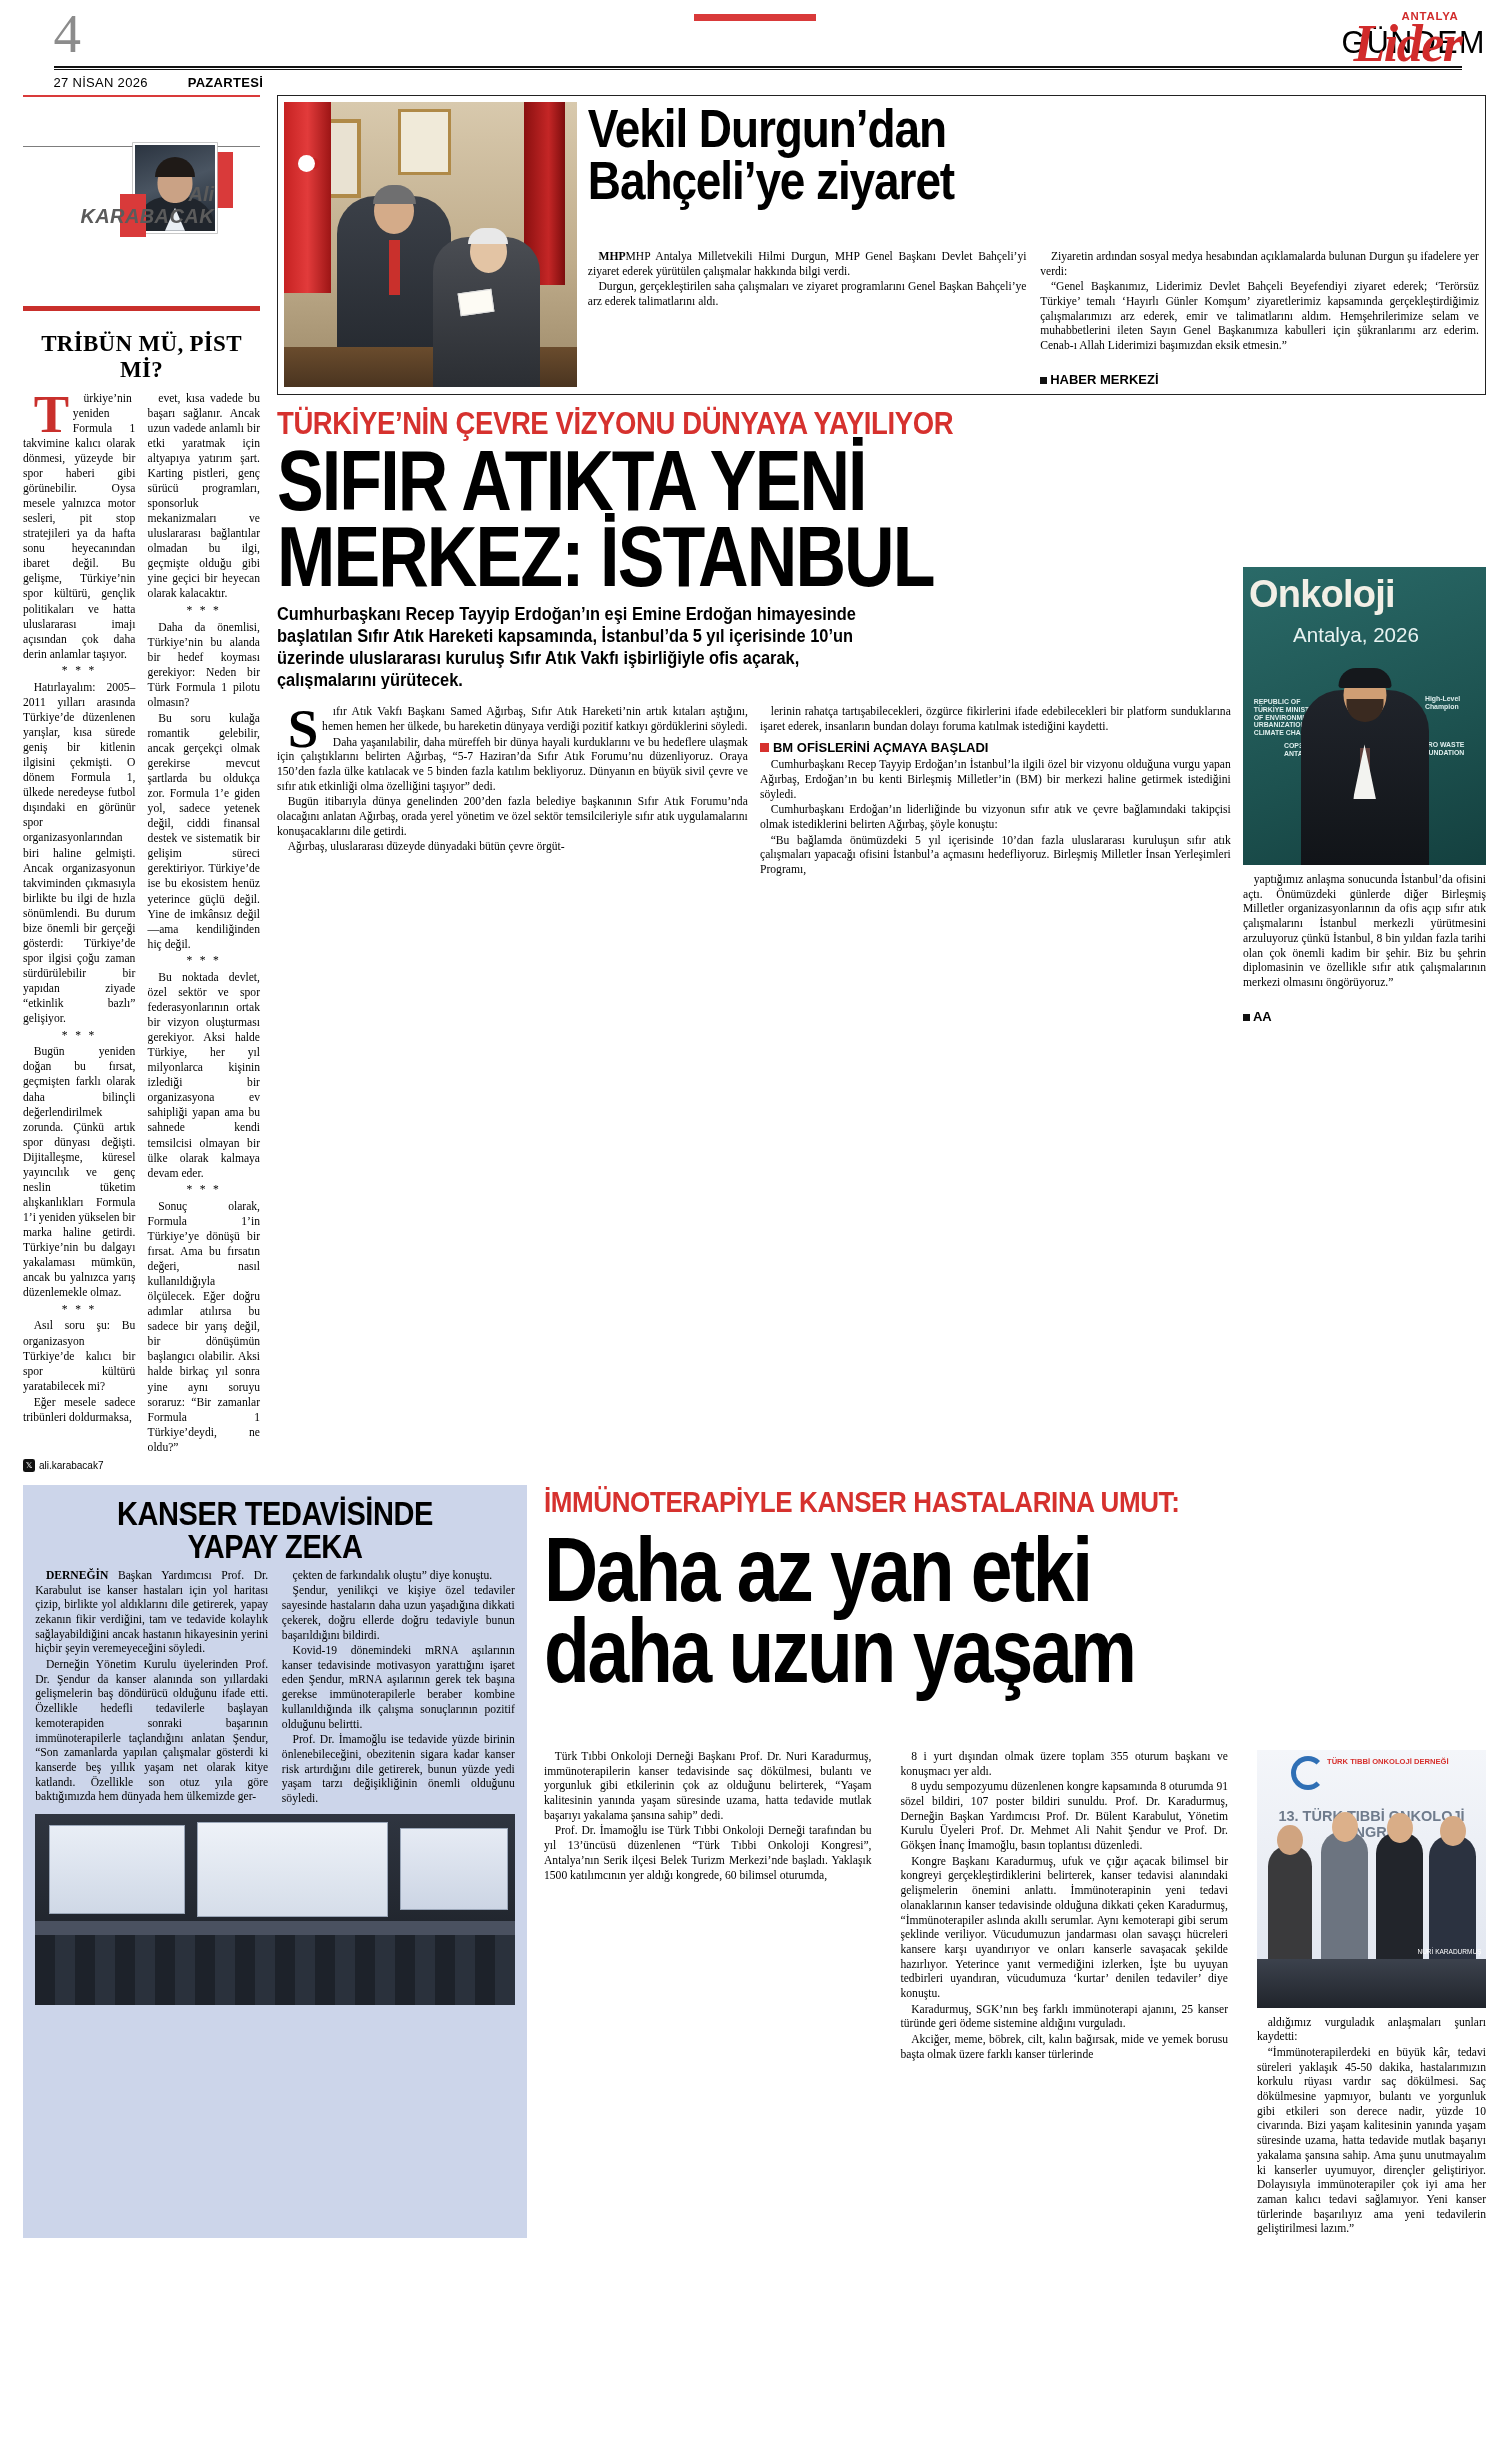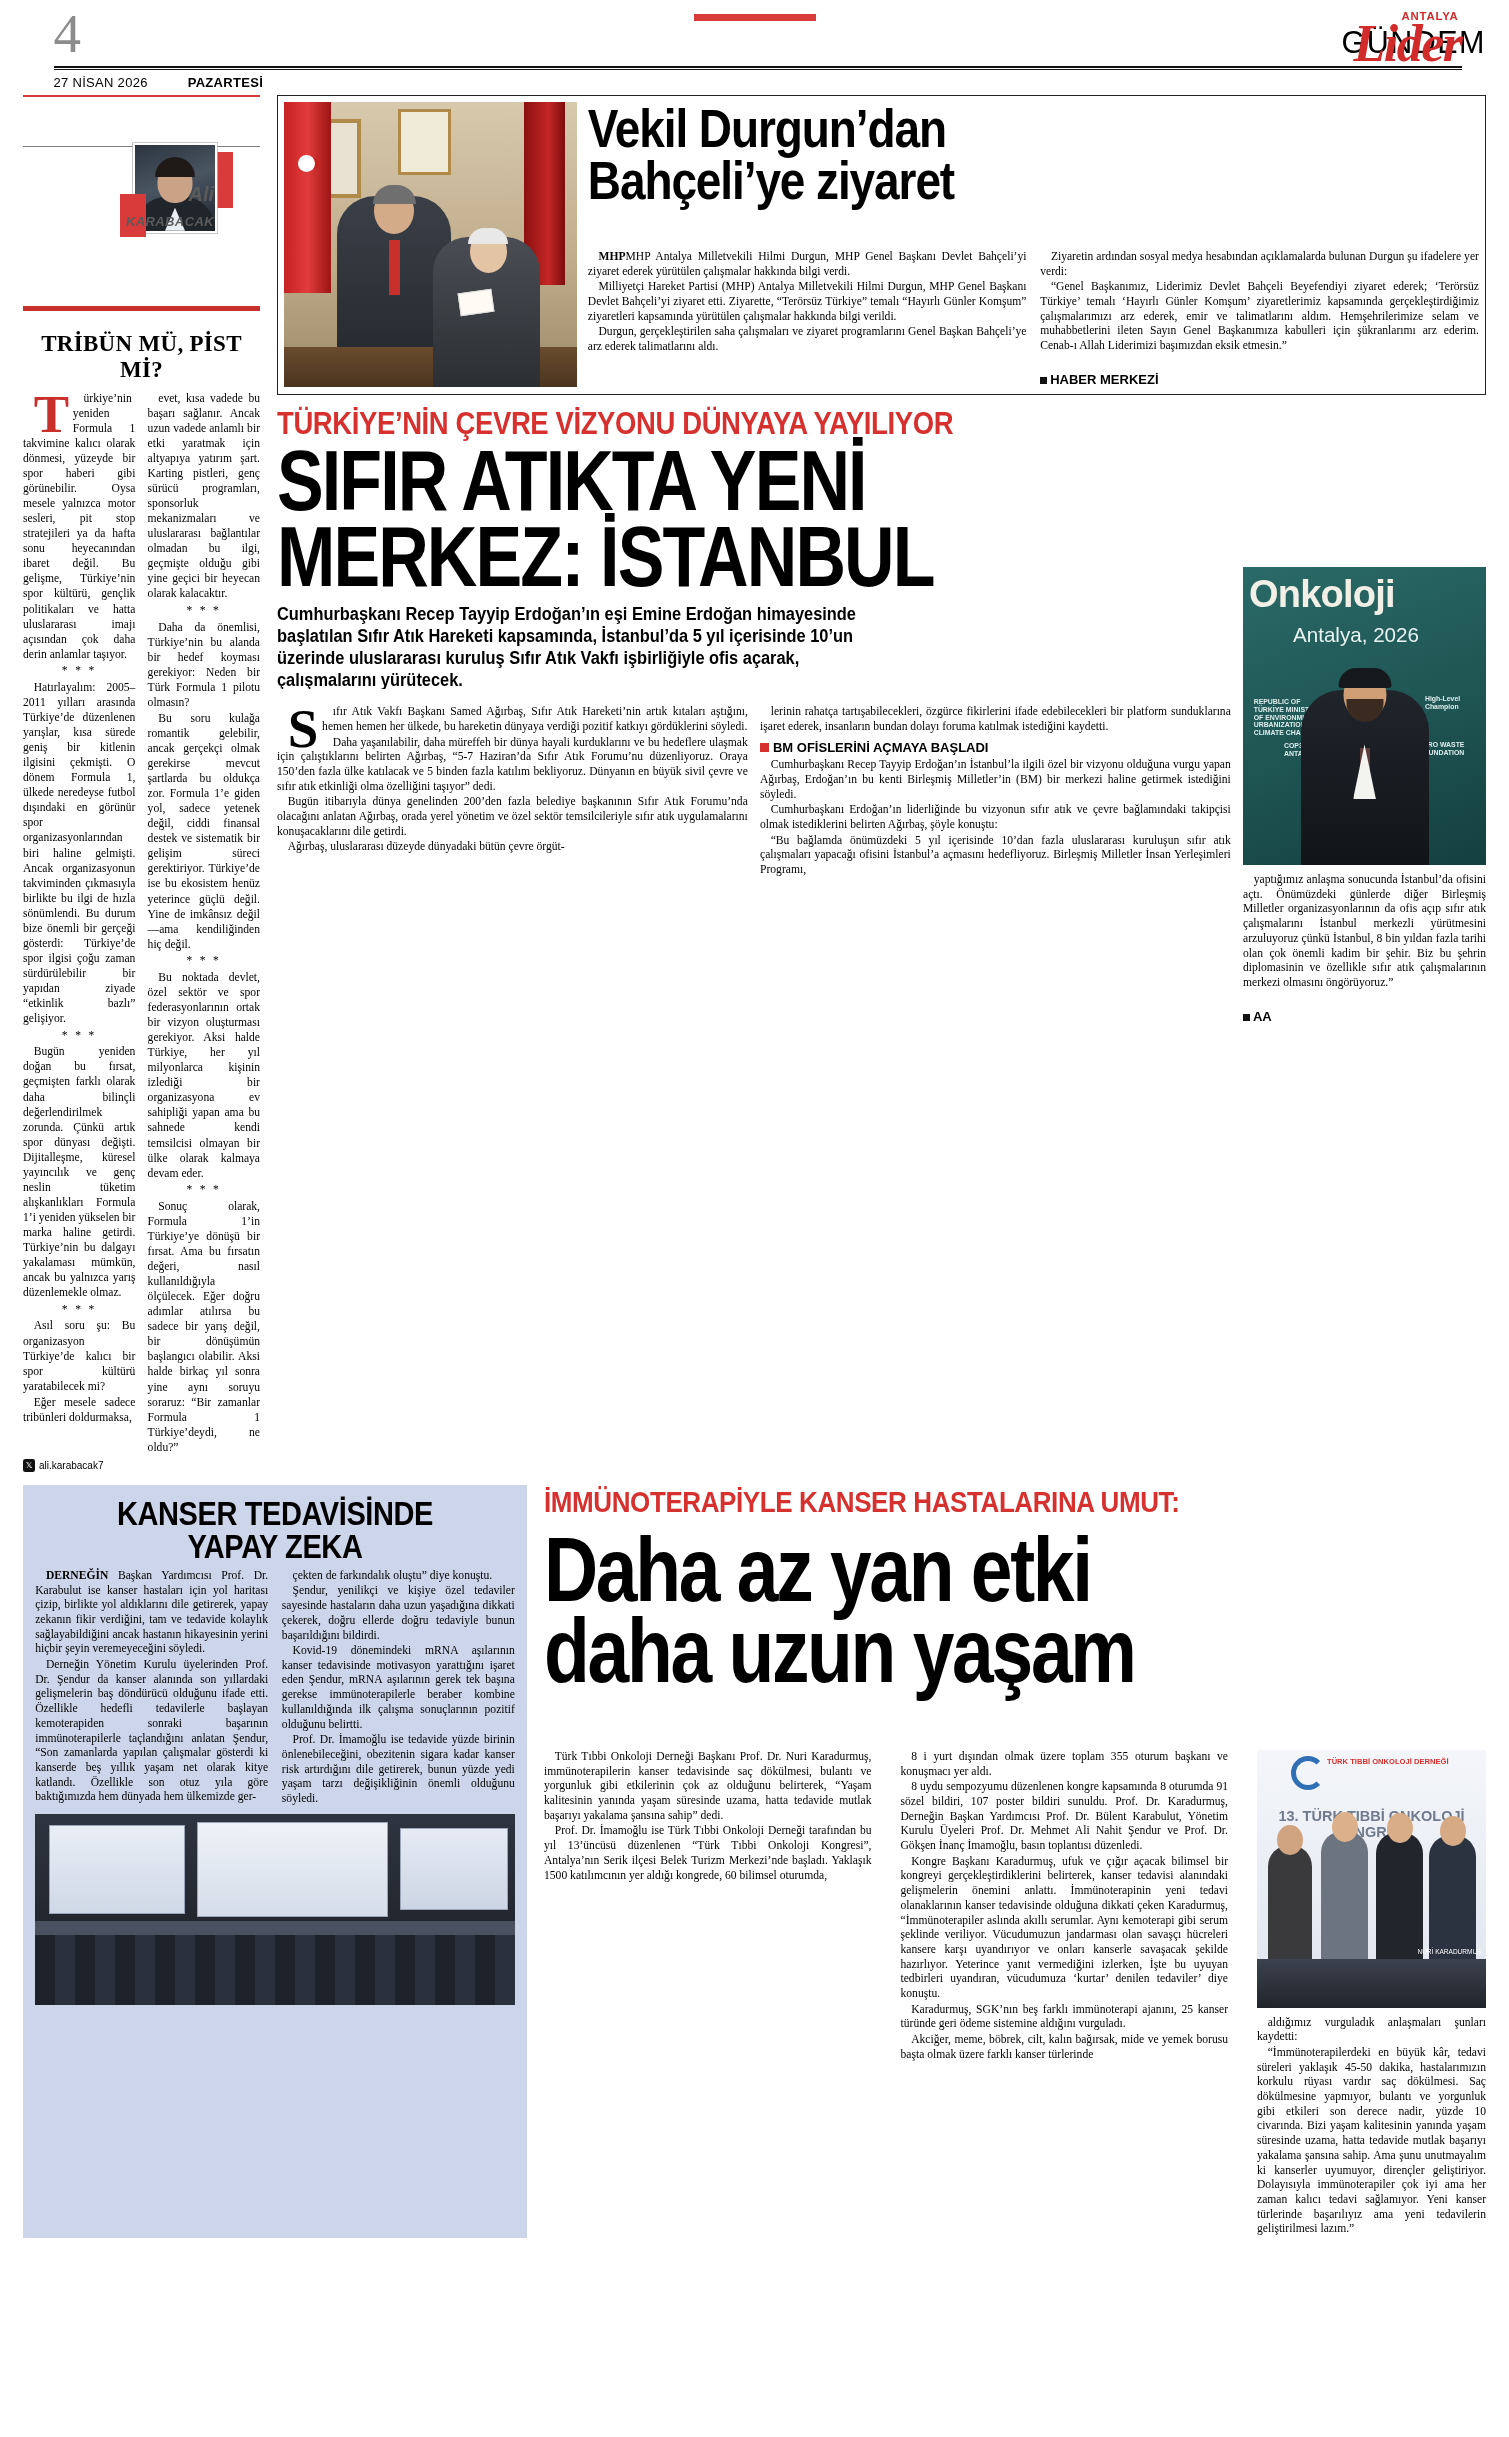--- a/index.html
+++ b/index.html
@@ -89,21 +89,21 @@
     width:20px; height:23px; background:#e9eef3; clip-path: polygon(50% 0,100% 100%,0 100%);
   }
   .colm-redsq { position:absolute; right:27.5px; top:4.6px; width:20px; height:56px; background:#d93a3a; z-index:-1;}
   .colm-redsq2 { position:absolute; right:114px; top:47px; width:26px; height:43px; background:#d93a3a; }
   .colm-name {
     position:absolute; left:0; top:37px; width:191px; text-align:right;
     font-family:"Liberation Sans", sans-serif;
     font-style: italic; font-weight:bold; color:#5b5b5b; line-height:1.06;
   }
   .colm-name .first { font-size: 20px; display:block; }
-  .colm-name .last  { font-size: 13px; display:block; letter-spacing:0.4px;margin-top:9px;}
+  .colm-name .last  { font-size: 20px; display:block; letter-spacing:0.4px;}
   .colm-underred { height: 4.6px; background:#c9302c; margin-top: 6.1px; }
   .colm-title {
     text-align:center; font-family:"Liberation Serif", serif;
     font-weight:bold; font-size:23px; margin: 20px 0 7.6px; letter-spacing:0.3px;
   }
   .colm-body { column-count: 2; column-gap: 12.2px; font-size: 11.6px; line-height: 1.30;
                text-align: justify; hyphens: auto; }
   .colm-body p { text-indent: 10.7px; margin-bottom: 0.8px; }
   .colm-body p.sep { text-align:center; text-indent:0; letter-spacing:2.3px; margin: 1.5px 0; }
   .dropcap {
@@ -358,21 +358,20 @@
           <div class="np-paper"></div>
         </div>
         <div class="news-text">
           <div class="news-headline">
             <div>Vekil Durgun’dan</div>
             <div>Bahçeli’ye ziyaret</div>
           </div>
           <div class="news-cols">
             <div class="c">
               <p><b>MHP</b><span>MHP Antalya Milletvekili Hilmi Durgun, MHP Genel Başkanı Devlet Bahçeli’yi ziyaret ederek yürütülen çalışmalar hakkında bilgi verdi.</span></p>
-              <p>Milliyetçi Hareket Partisi (MHP) Antalya Milletvekili Hilmi Durgun, MHP Genel Başkanı Devlet Bahçeli’yi ziyaret etti. Ziyarette, “Terörsüz Türkiye” temalı “Hayırlı Günler Komşum” ziyaretleri kapsamında yürütülen çalışmalar hakkında bilgi verildi.</p>
               <p>Durgun, gerçekleştirilen saha çalışmaları ve ziyaret programlarını Genel Başkan Bahçeli’ye arz ederek talimatlarını aldı.</p>
             </div>
             <div class="c">
               <p>Ziyaretin ardından sosyal medya hesabından açıklamalarda bulunan Durgun şu ifadelere yer verdi:</p>
               <p>“Genel Başkanımız, Liderimiz Devlet Bahçeli Beyefendiyi ziyaret ederek; ‘Terörsüz Türkiye’ temalı ‘Hayırlı Günler Komşum’ ziyaretlerimiz kapsamında gerçekleştirdiğimiz çalışmalarımızı arz ederek, emir ve talimatlarını aldım. Hemşehrilerimize selam ve muhabbetlerini ileten Sayın Genel Başkanımıza kabulleri için şükranlarımı arz ederim. Cenab-ı Allah Liderimizi başımızdan eksik etmesin.”</p>
               <div class="source"><span class="sq"></span><span>HABER MERKEZİ</span></div>
             </div>
           </div>
         </div>
       </div>

